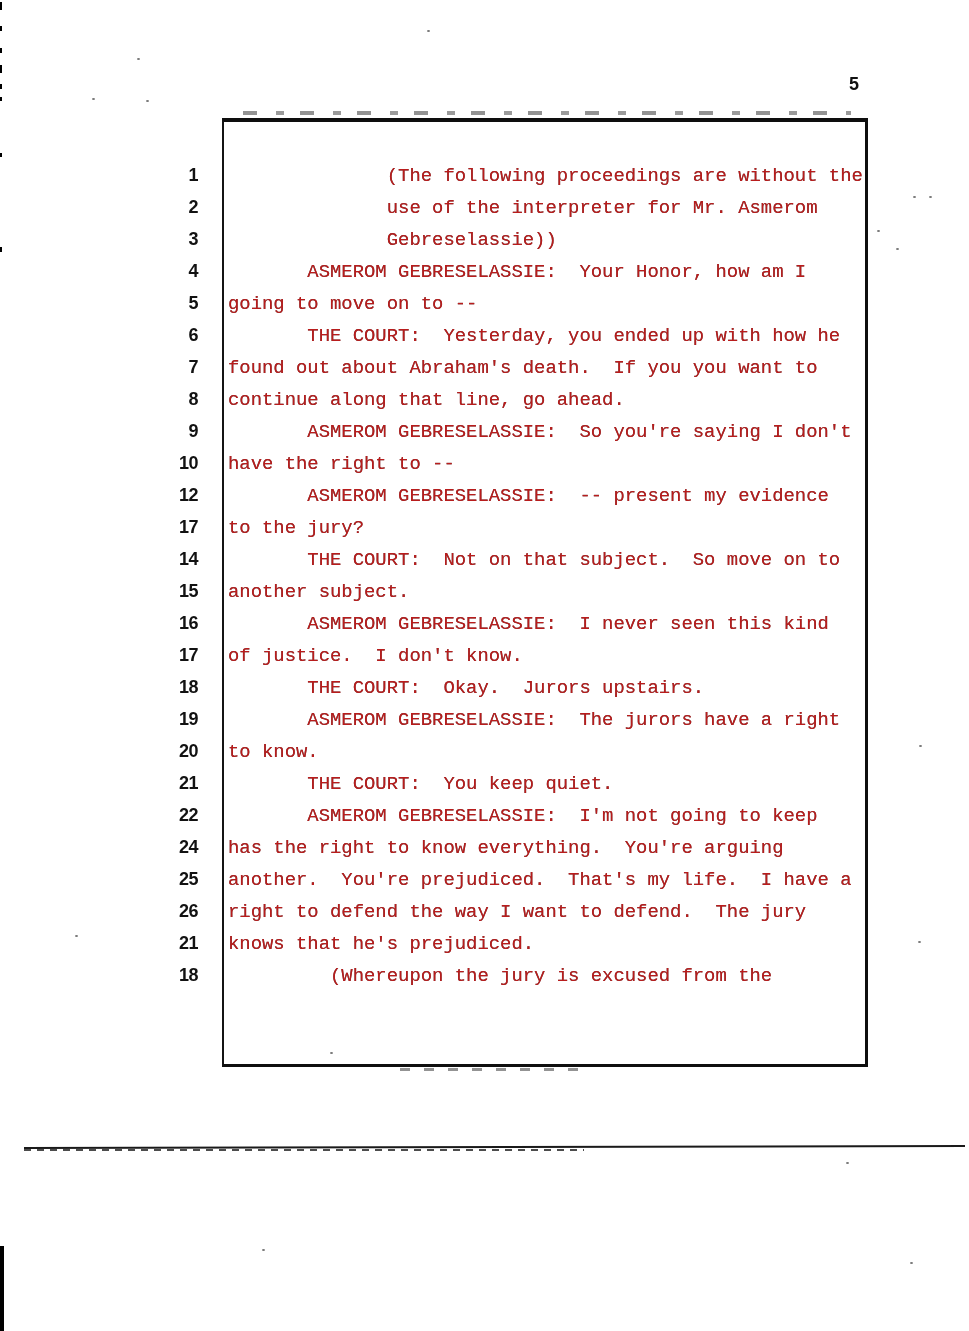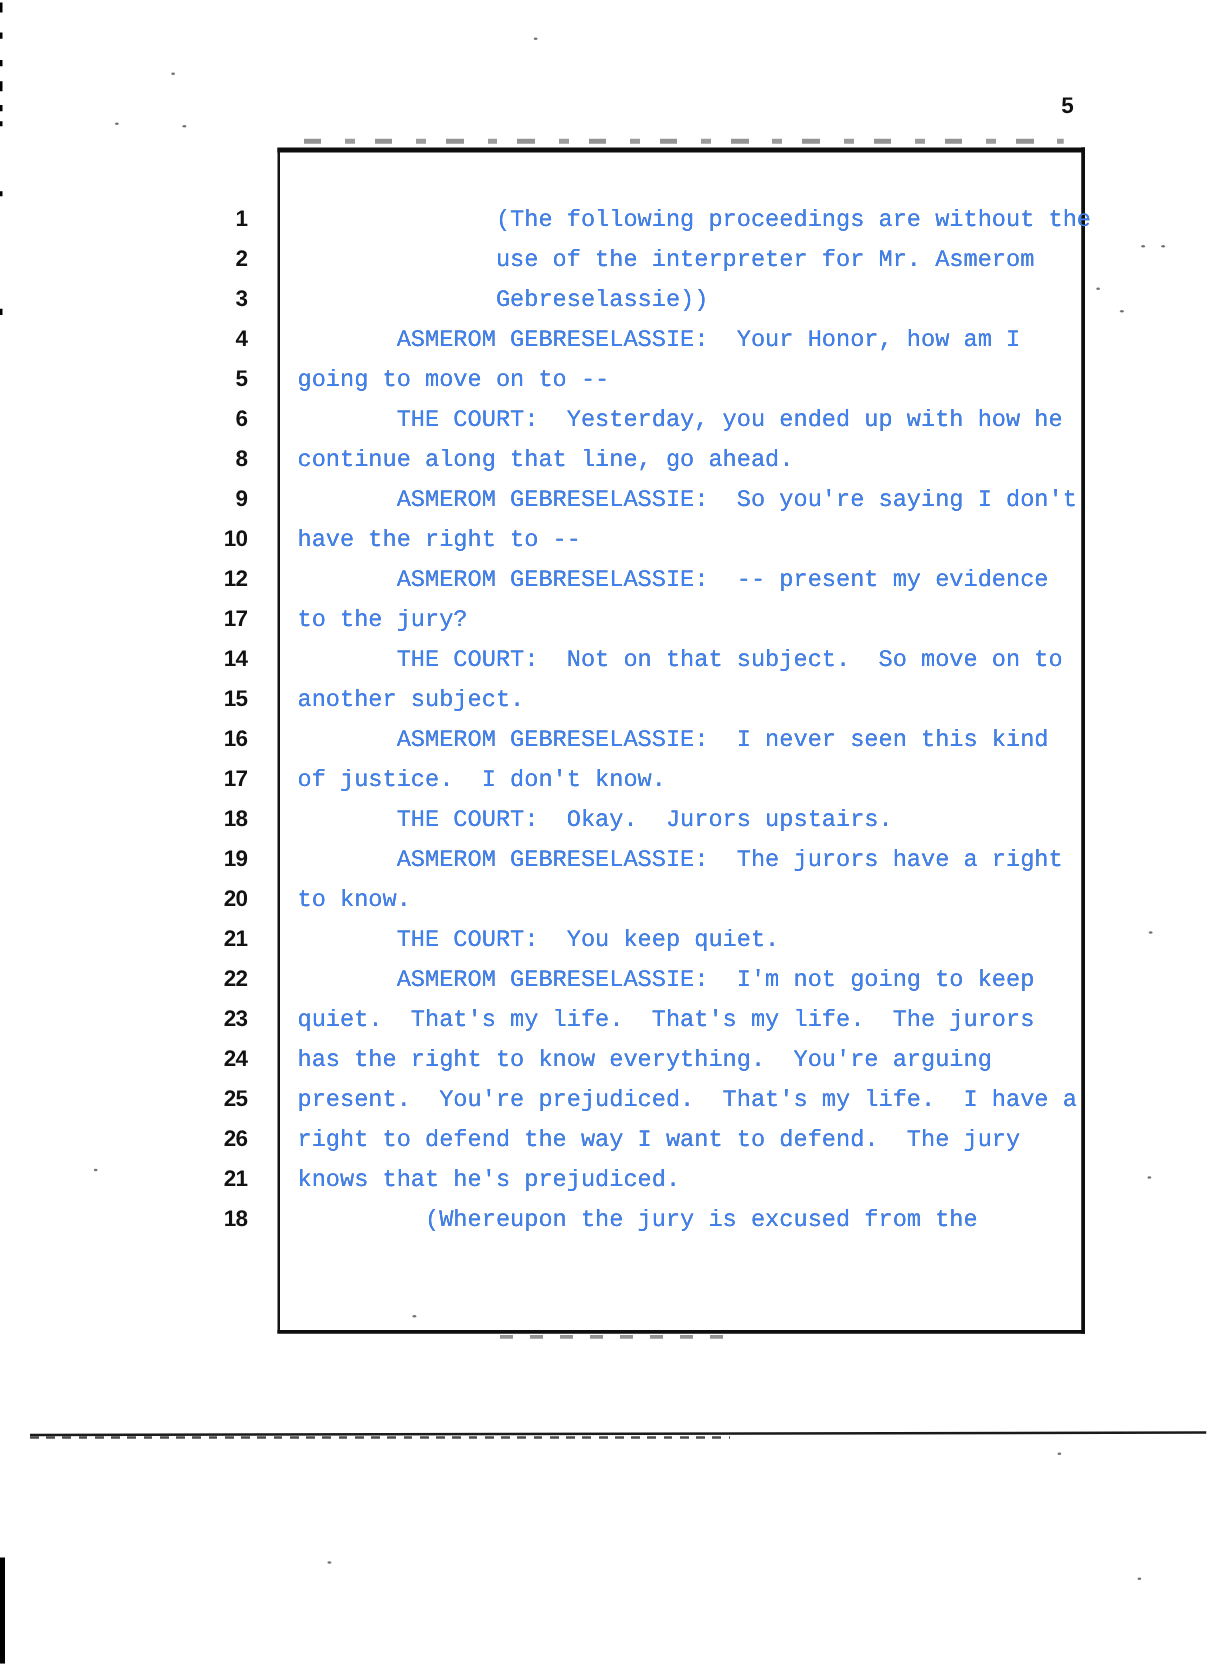--- a/index.html
+++ b/index.html
@@ -53,22 +53,22 @@
     white-space:pre;
   }
   .num {
     display:inline-block; width:198px;
     text-align:right;
     font-family:"Liberation Sans", sans-serif;
     font-weight:700; font-size:18px; color:#121212;
     letter-spacing:-0.5px;
   }
   .txt {
-    display:inline-block; margin-left:40px;
-    font-size:18.9px; color:#3b82f6;
+    display:inline-block; margin-left:30px;
+    font-size:18.9px; color:#b91c1c;
     text-shadow:0 0 .5px rgba(0,0,0,.65);
   }
   
   .scan-line {
     position:absolute; left:24px; top:1146px; width:941px; height:2px;
     background:#1a1a1a; transform:rotate(-0.12deg);
   }
   .scan-line-dashes {
     position:absolute; left:24px; top:1149px; width:560px; height:2px;
     background:repeating-linear-gradient(90deg, #111 0 7px, transparent 7px 13px);
@@ -121,37 +121,37 @@
   <div class="box"></div>
   <div class="smudge-bottom"></div>
 
   <div class="rows">
     <div class="row"><span class="num">1</span><span class="txt">              (The following proceedings are without the</span></div>
     <div class="row"><span class="num">2</span><span class="txt">              use of the interpreter for Mr. Asmerom</span></div>
     <div class="row"><span class="num">3</span><span class="txt">              Gebreselassie))</span></div>
     <div class="row"><span class="num">4</span><span class="txt">       ASMEROM GEBRESELASSIE:  Your Honor, how am I</span></div>
     <div class="row"><span class="num">5</span><span class="txt">going to move on to --</span></div>
     <div class="row"><span class="num">6</span><span class="txt">       THE COURT:  Yesterday, you ended up with how he</span></div>
+    <div class="row"><span class="num">7</span><span class="txt">found out about Abraham's death.  If you you want to</span></div>
     <div class="row"><span class="num">8</span><span class="txt">continue along that line, go ahead.</span></div>
     <div class="row"><span class="num">9</span><span class="txt">       ASMEROM GEBRESELASSIE:  So you're saying I don't</span></div>
     <div class="row"><span class="num">10</span><span class="txt">have the right to --</span></div>
     <div class="row"><span class="num">12</span><span class="txt">       ASMEROM GEBRESELASSIE:  -- present my evidence</span></div>
     <div class="row"><span class="num">17</span><span class="txt">to the jury?</span></div>
     <div class="row"><span class="num">14</span><span class="txt">       THE COURT:  Not on that subject.  So move on to</span></div>
     <div class="row"><span class="num">15</span><span class="txt">another subject.</span></div>
     <div class="row"><span class="num">16</span><span class="txt">       ASMEROM GEBRESELASSIE:  I never seen this kind</span></div>
     <div class="row"><span class="num">17</span><span class="txt">of justice.  I don't know.</span></div>
     <div class="row"><span class="num">18</span><span class="txt">       THE COURT:  Okay.  Jurors upstairs.</span></div>
     <div class="row"><span class="num">19</span><span class="txt">       ASMEROM GEBRESELASSIE:  The jurors have a right</span></div>
     <div class="row"><span class="num">20</span><span class="txt">to know.</span></div>
     <div class="row"><span class="num">21</span><span class="txt">       THE COURT:  You keep quiet.</span></div>
     <div class="row"><span class="num">22</span><span class="txt">       ASMEROM GEBRESELASSIE:  I'm not going to keep</span></div>
-    <div class="row"><span class="num">23</span><span class="txt">quiet.  That's my life.  That's my life.  The jurors</span></div>
     <div class="row"><span class="num">24</span><span class="txt">has the right to know everything.  You're arguing</span></div>
-    <div class="row"><span class="num">25</span><span class="txt">present.  You're prejudiced.  That's my life.  I have a</span></div>
+    <div class="row"><span class="num">25</span><span class="txt">another.  You're prejudiced.  That's my life.  I have a</span></div>
     <div class="row"><span class="num">26</span><span class="txt">right to defend the way I want to defend.  The jury</span></div>
     <div class="row"><span class="num">21</span><span class="txt">knows that he's prejudiced.</span></div>
     <div class="row"><span class="num">18</span><span class="txt">         (Whereupon the jury is excused from the</span></div>
   </div>
 
   <div class="scan-line"></div>
   <div class="scan-line-dashes"></div>
 
   <div class="tick t1"></div>
   <div class="tick t2"></div>

